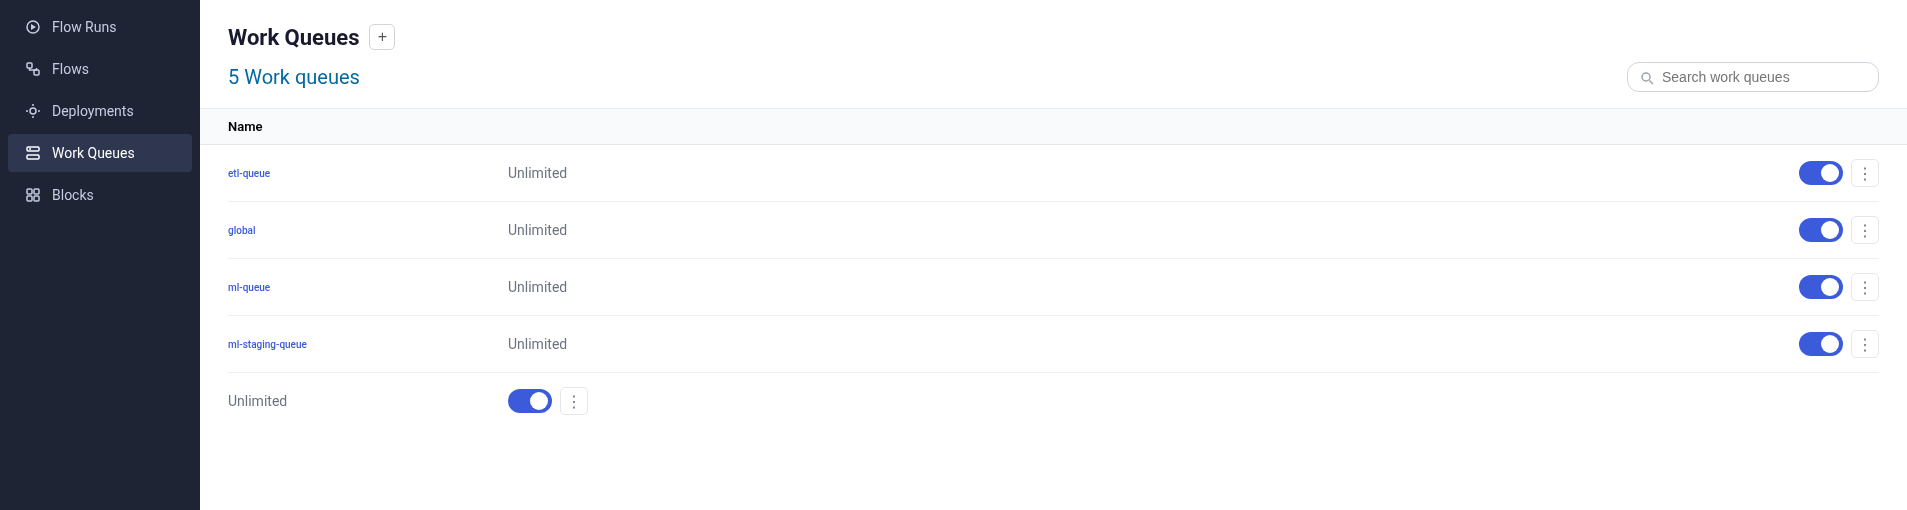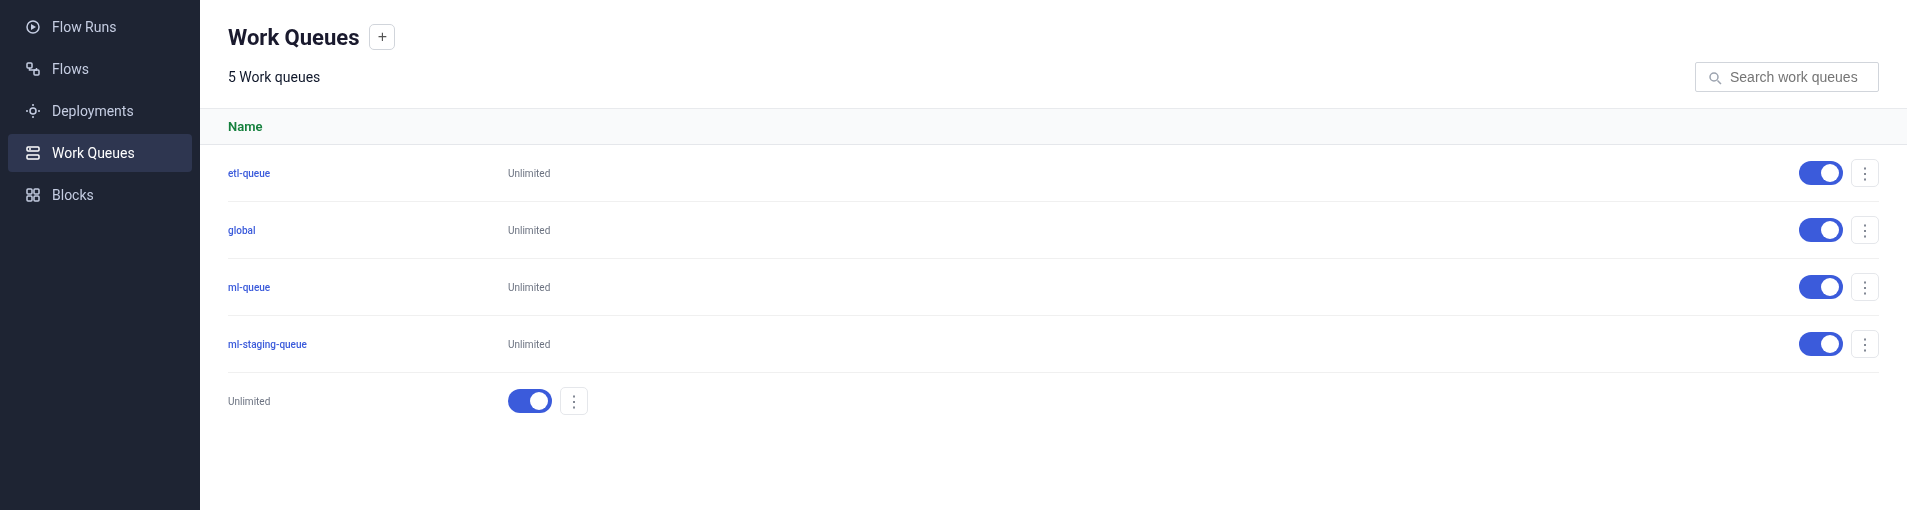--- a/index.html
+++ b/index.html
@@ -78,32 +78,32 @@
       color: #555;
     }
 
     .subtitle-row {
       display: flex;
       align-items: center;
       justify-content: space-between;
     }
 
     .subtitle {
-      font-size: 14px;
-      color: #0f172a;
+      font-size: 20px;
+      color: #0369a1;
     }
 
     .search-box {
       display: flex;
       align-items: flex-end;
       border: 1px solid #d1d5db;
-      border-radius: 2px;
+      border-radius: 12px;
       padding: 6px 12px;
       gap: 8px;
-      width: 184px;
+      width: 252px;
       background: #fff;
     }
     .search-box input {
       border: none;
       outline: none;
       font-size: 14px;
       color: #374151;
       width: 100%;
       background: transparent;
     }
@@ -123,21 +123,21 @@
       padding: 10px 0;
       border-bottom: 1px solid #e5e7eb;
       background: #f9fafb;
       margin: 0 -28px;
       padding: 10px 28px;
     }
 
     .col-header {
       font-size: 13px;
       font-weight: 600;
-      color: #15803d;
+      color: #000000;
     }
 
     .table-row {
       display: grid;
       grid-template-columns: 280px 1fr auto;
       align-items: center;
       padding: 14px 0;
       border-bottom: 1px solid #f0f0f0;
     }
 
@@ -145,21 +145,21 @@
 
     .queue-name {
       font-size: 10px;
       color: #3b5bdb;
       font-weight: 500;
       cursor: pointer;
       text-decoration: none;
     }
 
     .concurrency-value {
-      font-size: 10px;
+      font-size: 14px;
       color: #6b7280;
     }
 
     .row-actions {
       display: flex;
       align-items: center;
       gap: 8px;
     }
 
     

